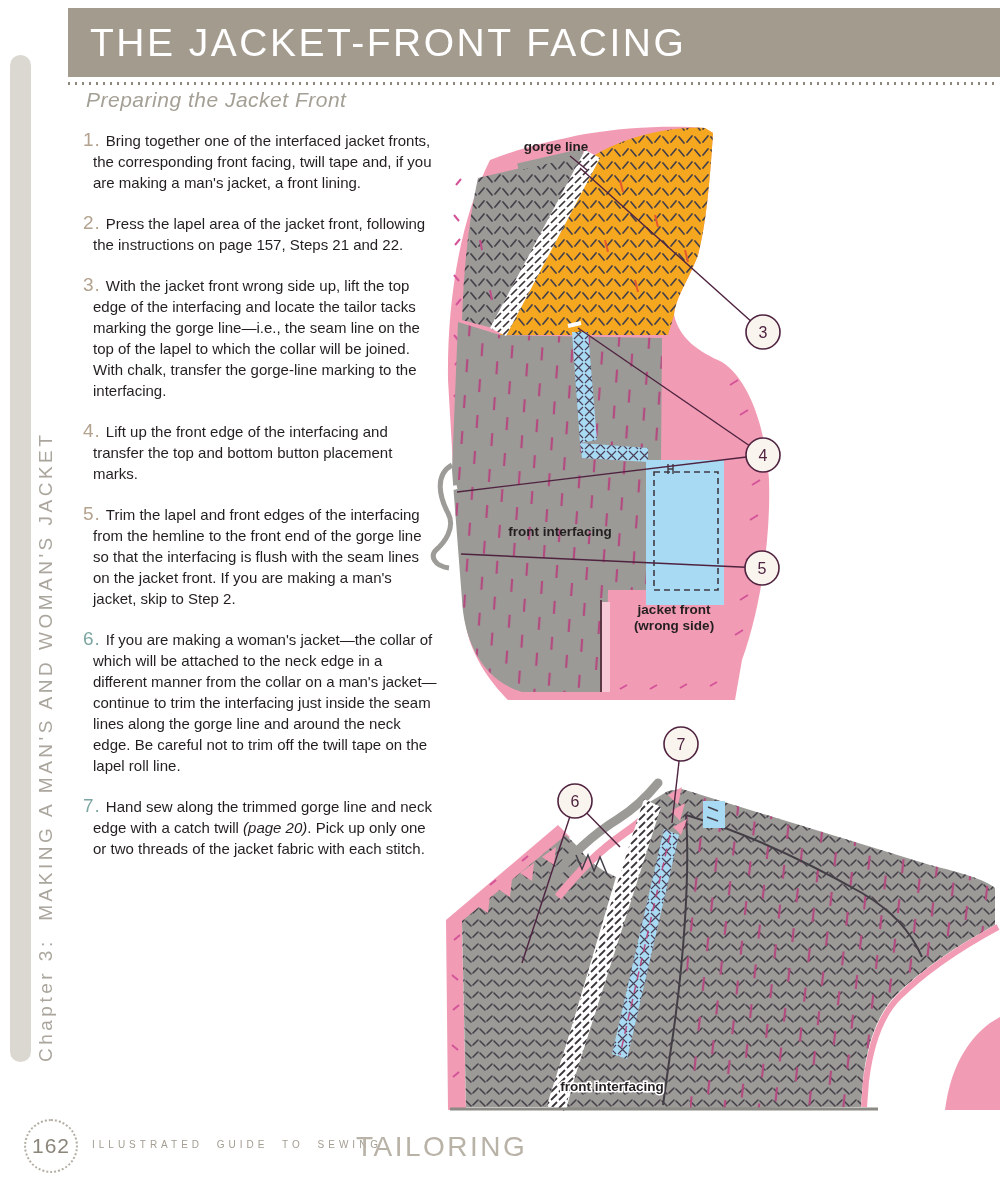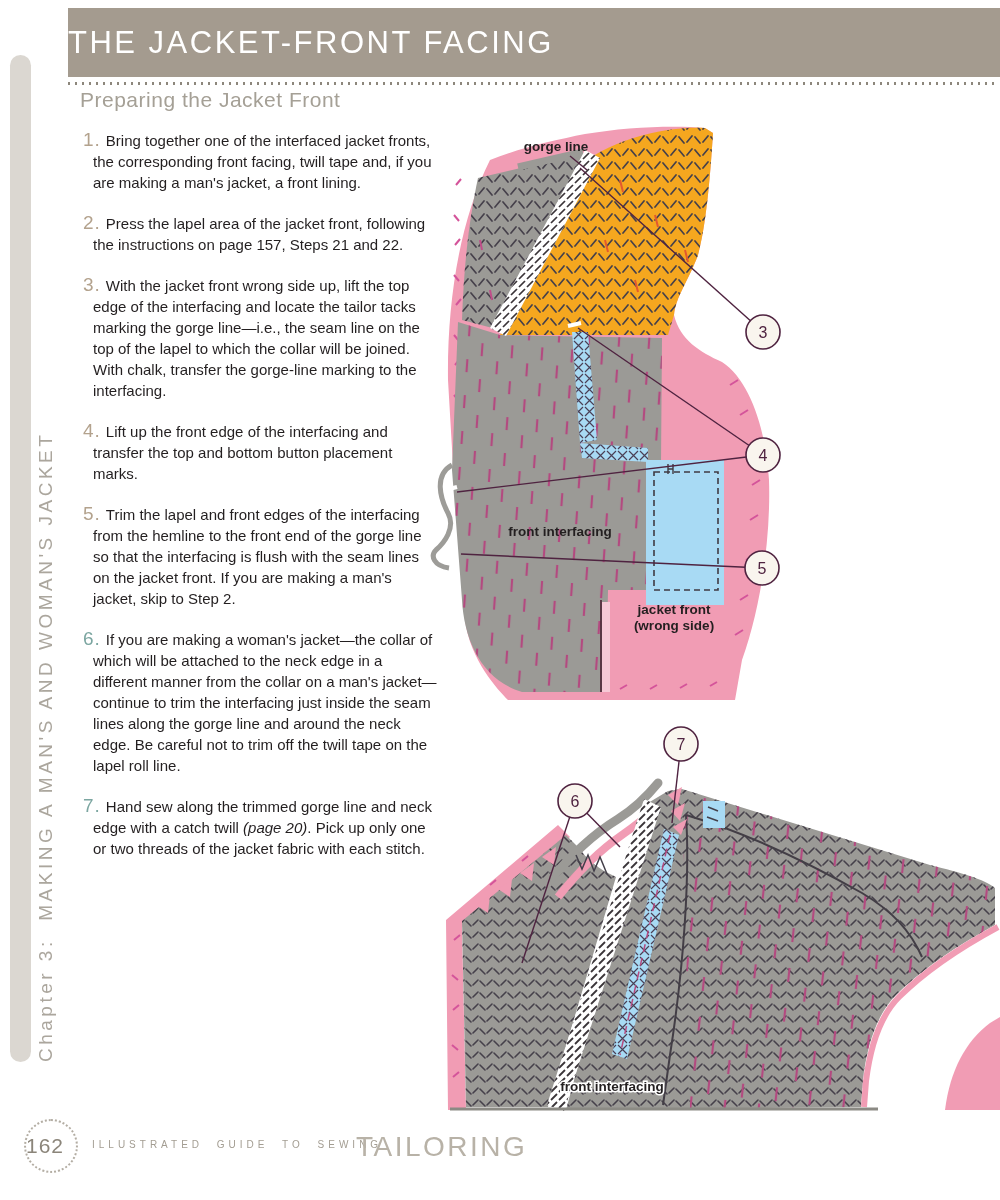--- a/index.html
+++ b/index.html
@@ -2,44 +2,44 @@
 <html><head>
 <meta charset="utf-8">
 <style>
   html,body{margin:0;padding:0}
   body{
     position:relative;width:1000px;height:1200px;background:#ffffff;
     font-family:"Liberation Sans",sans-serif;overflow:hidden;color:#231f20;
   }
   
   .header-bar{position:absolute;left:68px;top:8px;width:932px;height:69px;background:#a49b8f}
-  .header-title{color:#fff;font-size:31px;letter-spacing:2.5px;line-height:69px;font-weight:400}
+  .header-title{color:#fff;font-size:39px;letter-spacing:2.5px;line-height:69px;padding-left:22px;font-weight:400}
   .dotted-rule{position:absolute;left:68px;top:82px;width:926px;height:3px;
     background:repeating-linear-gradient(90deg,#8d877c 0 2.5px,transparent 2.5px 7px)}
-  .subtitle{position:absolute;left:80px;top:88px;font-size:21px;color:#a5a096;letter-spacing:.5px}
+  .subtitle{position:absolute;left:86px;top:88px;font-style:italic;font-size:21px;color:#a5a096;letter-spacing:.5px}
   
   .sidebar-bar{position:absolute;left:10px;top:55px;width:21px;height:1007px;background:#dbd7d1;border-radius:11px}
   .sidebar-text{position:absolute;left:-459px;top:545px;width:1010px;height:24px;line-height:24px;
     transform:rotate(-90deg);color:#aba69d;font-size:19px;letter-spacing:3.5px;white-space:pre}
   
   .steps{position:absolute;left:83px;top:129px;width:355px}
   .step{margin-bottom:19px;padding-left:10px;font-size:15px;line-height:21px;color:#231f20}
   .step .num{font-size:19px;letter-spacing:1px;margin-left:-10px;padding-right:5px;line-height:21px}
   .num-tan{color:#b3a28d}
   .num-teal{color:#7ca6a1}
   
   .fig{position:absolute}
   .fig1{left:430px;top:120px}
   .fig2{left:430px;top:725px}
   .fig svg{display:block;font-family:"Liberation Sans",sans-serif}
   .fig-label{font-size:13.5px;font-weight:bold;fill:#231f20}
   .callout-num{font-size:16px;fill:#4f2340}
   
   .footer-circle{position:absolute;left:24px;top:1119px;width:50px;height:50px;border:2px dotted #b3ada3;
-    border-radius:50%;color:#8b857a;font-size:21px;display:flex;align-items:center;letter-spacing:1px}
+    border-radius:50%;color:#8b857a;font-size:21px;display:flex;align-items:center;justify-content:center;letter-spacing:1px}
   .footer-series{position:absolute;left:92px;top:1139px;font-size:10px;letter-spacing:4px;color:#a39d92;word-spacing:7px}
   .footer-title{position:absolute;left:356px;top:1131px;font-size:28px;letter-spacing:2.5px;color:#b8b2a7}
 </style>
 </head>
 <body>
 
 <div class="header-bar">
   <div class="header-title">THE JACKET-FRONT FACING</div>
 </div>
 <div class="dotted-rule"></div>

